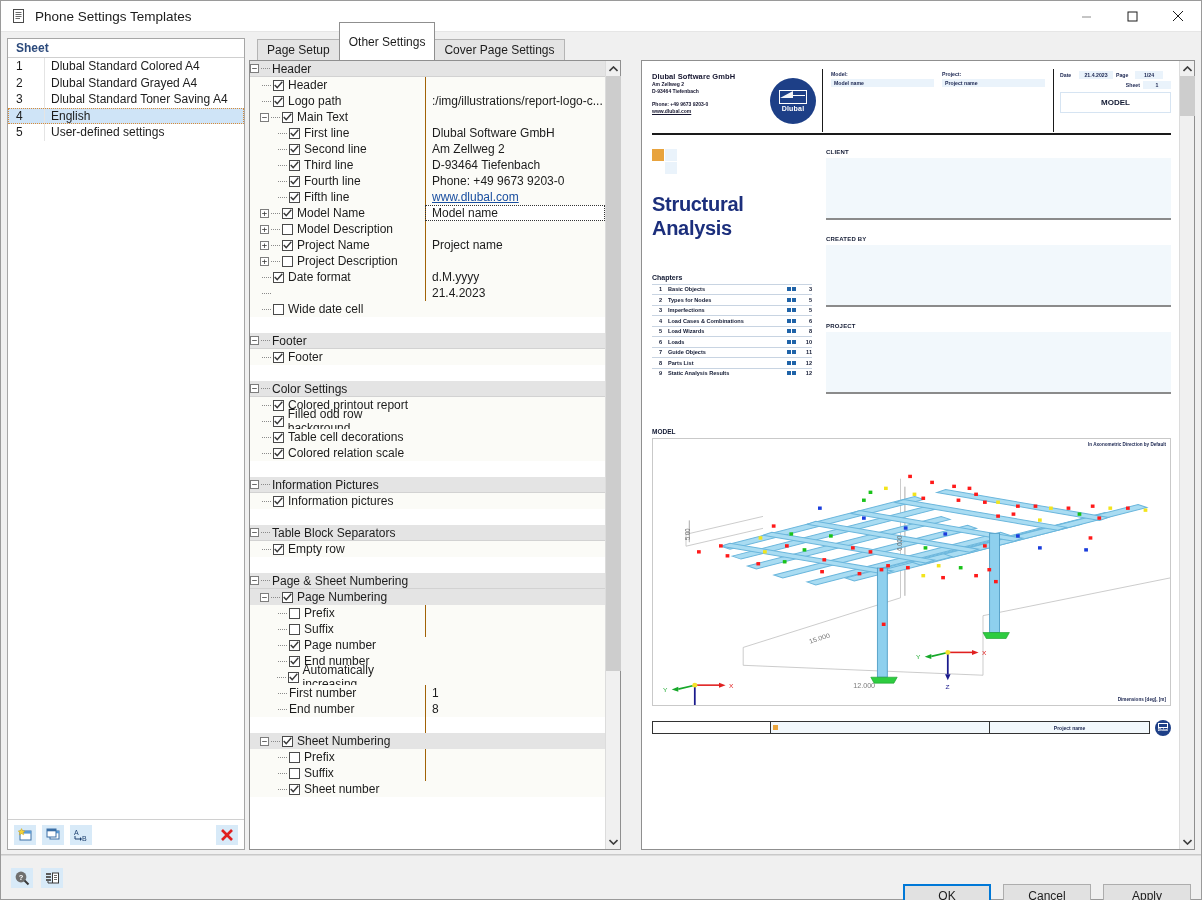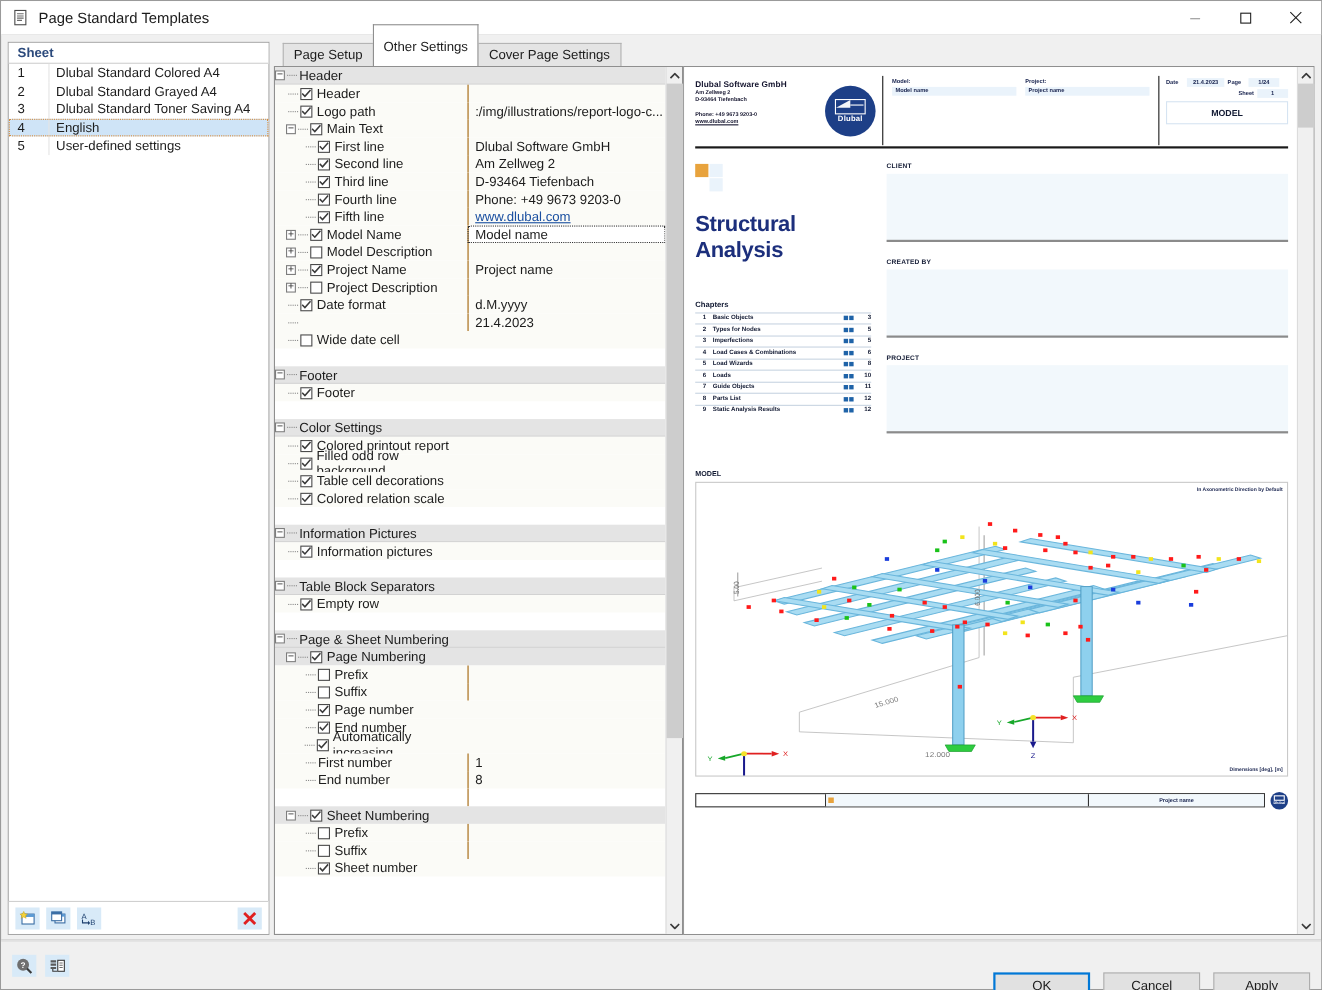--- a/index.html
+++ b/index.html
@@ -49,21 +49,21 @@
   .list-row .lbl { flex:1; padding-left:6px; border-left:1px solid #e4e4e4; height:100%; display:flex;align-items:center;}
   .list-row.selected { background:#cfe4f7; outline:1px dotted #d98b37; outline-offset:-1px;}
   .list-toolbar {
     height:30px; border-top:1px solid #d0d0d0;
     display:flex; align-items:center; padding:0 6px; gap:6px;
     background:#ffffff;
   }
   .tb-btn { width:22px;height:20px;background:#d8eaf8; display:flex;align-items:center;justify-content:center; }
   .tb-sep { flex:1 1 auto; }
   
-  .right-group { flex:1 1 auto; display:flex; gap:0; min-width:0; margin-bottom:4px;}
+  .right-group { flex:1 1 auto; display:flex; gap:20px; min-width:0; margin-bottom:4px;}
   .tabs-panel { width:372px; flex:0 0 372px; display:flex; flex-direction:column; min-width:0;}
   .tabstrip { height:22px; display:flex; align-items:flex-end; padding-left:8px; }
   .tab {
     height:21px; padding:0 9px; display:flex;align-items:center;
     background:#e4e4e4; border:1px solid #b4b4b4; border-bottom:none;
     font-size:12px; margin-right:-1px; color:#1c1c1c;
   }
   .tab.active { background:#ffffff; border-color:#8f8f8f; height:38px; z-index:2; }
   .tree-wrap {
     flex:1 1 auto; background:#ffffff; border:1px solid #8f8f8f;
@@ -208,21 +208,21 @@
   <div class="titlebar">
     <span class="title-icon">
       <svg width="16" height="16" viewBox="0 0 16 16">
         <rect x="2.5" y="1.5" width="10" height="13" fill="#fff" stroke="#4a4a4a"></rect>
         <line x1="4.5" y1="4.5" x2="10.5" y2="4.5" stroke="#6a6a6a"></line>
         <line x1="4.5" y1="6.5" x2="10.5" y2="6.5" stroke="#6a6a6a"></line>
         <line x1="4.5" y1="8.5" x2="10.5" y2="8.5" stroke="#6a6a6a"></line>
         <line x1="4.5" y1="10.5" x2="9" y2="10.5" stroke="#6a6a6a"></line>
       </svg>
     </span>
-    <span class="title-text">Page Standard Templates</span>
+    <span class="title-text">Phone Settings Templates</span>
     <div class="win-btns">
       <div class="win-btn">
         <svg width="11" height="11" viewBox="0 0 11 11">
             <line x1="1" y1="6" x2="10" y2="6" stroke="#8a8a8a" stroke-width="1"></line>
           </svg>
       </div>
       <div class="win-btn">
         <svg width="11" height="11" viewBox="0 0 11 11">
             <rect x="1" y="1" width="9" height="9" fill="none" stroke="#1c1c1c"></rect>
           </svg>

